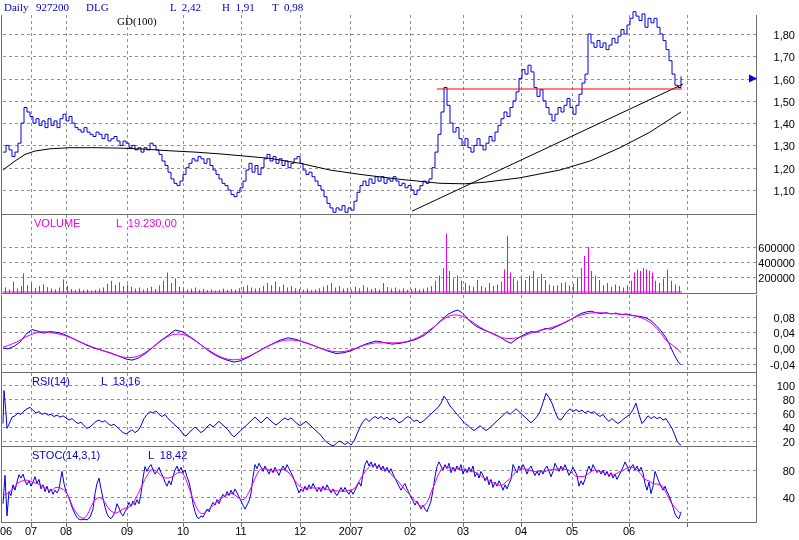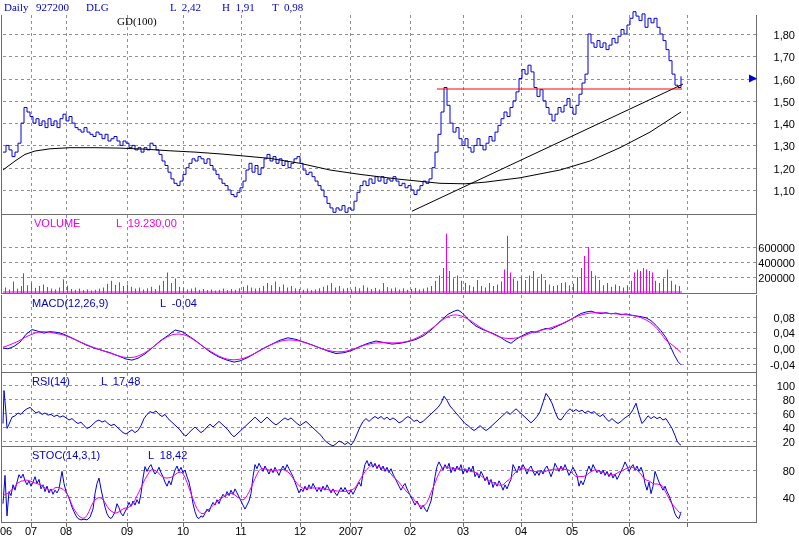--- a/index.html
+++ b/index.html
@@ -367,28 +367,24 @@
     <span style="left:170px">L  2,42</span>
     <span style="left:222px">H  1,91</span>
     <span style="left:272px">T  0,98</span>
   </div>
 
   <div class="plabel" style="top:217px">
     <span class="c-magenta" style="left:6px">VOLUME</span>
     <span class="c-magenta" style="left:88px">L  19.230,00</span>
   </div>
 
-  <div class="plabel" style="top:297px">
-    <span class="c-blue" style="left:4px">MACD(12,26,9)</span>
-    <span class="c-blue" style="left:132px">L  -0,04</span>
-  </div>
 
   <div class="plabel" style="top:375px">
     <span class="c-blue" style="left:4px">RSI(14)</span>
-    <span class="c-blue" style="left:73px">L  17,48</span>
+    <span class="c-blue" style="left:73px">L  13,16</span>
   </div>
 
   <div class="plabel" style="top:449px">
     <span class="c-blue" style="left:4px">STOC(14,3,1)</span>
     <span class="c-blue" style="left:120px">L  18,42</span>
   </div>
 
 </div>
 
 </body></html>

